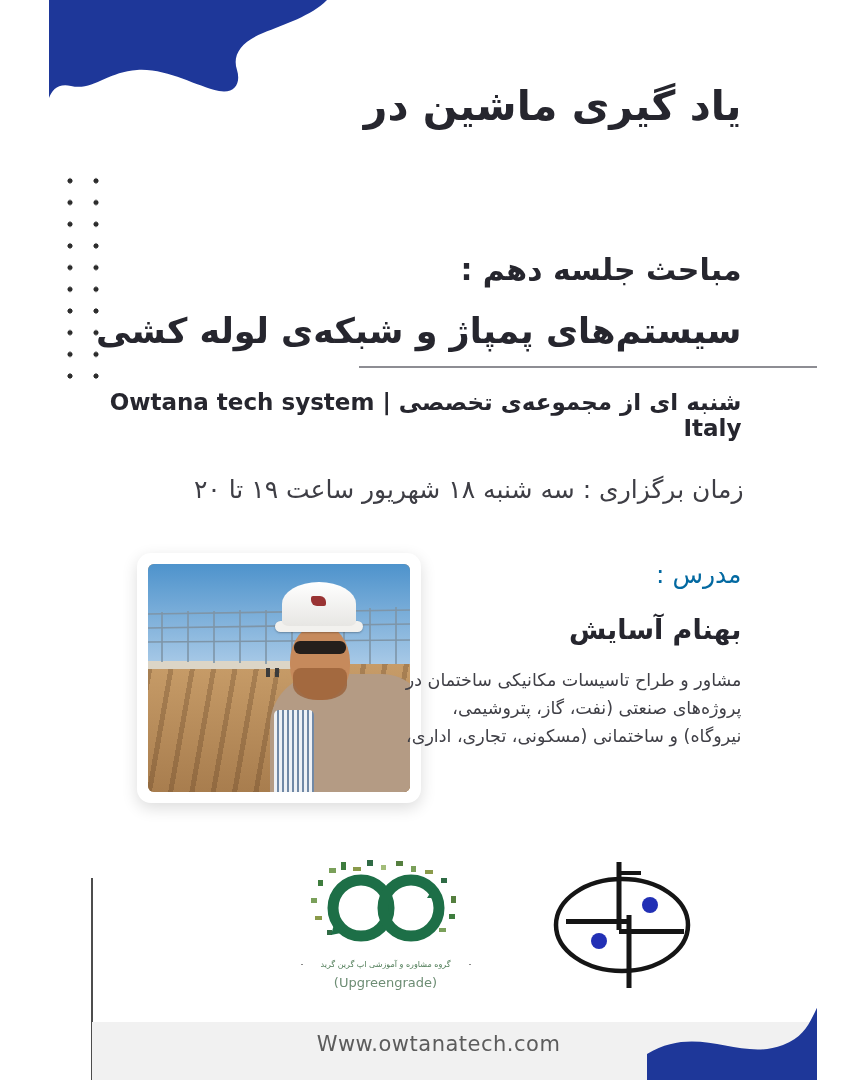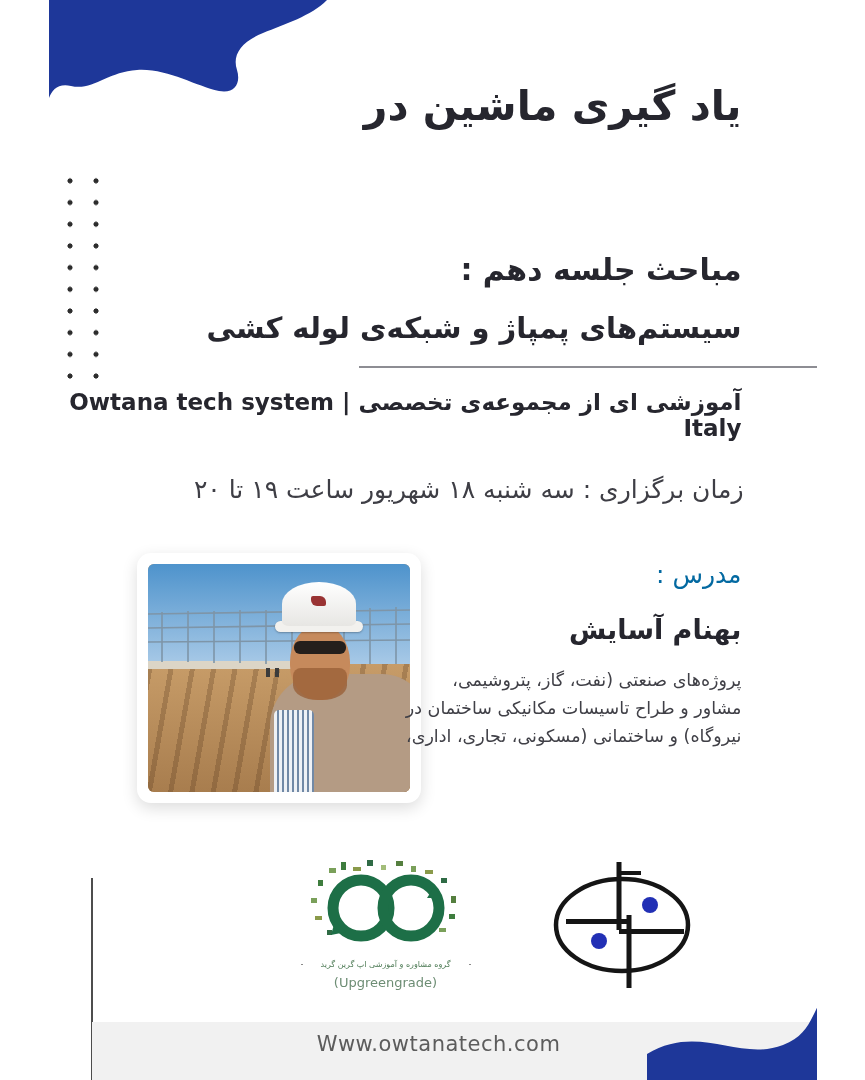--- a/index.html
+++ b/index.html
@@ -18,21 +18,21 @@
 
   
   .dots { position:absolute; background-image:radial-gradient(circle, #2c2c2c 2.2px, rgba(44,44,44,0) 2.9px); }
   .dots-left { left:8px; top:170px; width:52px; height:217px; background-size:26px 21.7px; }
   .dots-right { left:792px; top:228px; width:80px; height:217px; background-size:26.5px 21.7px; }
 
   
   .fa { direction:rtl; text-align:right; color:#26262e; }
   .title { position:absolute; right:75px; top:68px; font-size:41px; font-weight:bold; line-height:76px; }
   .session-heading { position:absolute; right:75px; top:252px; font-size:30px; font-weight:bold; }
-  .session-topic { position:absolute; right:75px; top:311px; font-size:29px; font-weight:bold; }
+  .session-topic { position:absolute; right:75px; top:311px; font-size:35px; font-weight:bold; }
   .presented { position:absolute; right:75px; top:389px; font-size:23px; font-weight:bold; }
   .presented .en { direction:ltr; unicode-bidi:embed; }
   .schedule { position:absolute; right:73px; top:475px; font-size:25px; font-weight:normal; color:#3e3e45; }
   .instructor-label { position:absolute; right:75px; top:560px; font-size:25px; font-weight:normal; color:#0369a1; }
   .instructor-name { position:absolute; right:75px; top:614px; font-size:27px; font-weight:bold; }
   .bio { position:absolute; right:75px; top:666px; font-size:17.5px; line-height:28px; font-weight:normal; color:#404047; }
 
   
   .photo-frame { position:absolute; left:88px; top:553px; width:284px; height:250px; background:#fff;
                  border-radius:14px; padding:11px; box-shadow:0 5px 16px rgba(0,0,0,.14); }
@@ -84,21 +84,21 @@
   <div class="title fa">
     <div>یاد گیری ماشین در</div>
   </div>
 
   <div class="session-heading fa">مباحث جلسه دهم :</div>
   <div class="session-topic fa">سیستم‌های پمپاژ و شبکه‌ی لوله کشی</div>
 
   <div class="divider"></div>
 
   <div class="presented fa">
-    <span>آموزشی ای از  مجموعه‌ی تخصصی</span>
+    <span>شنبه ای از  مجموعه‌ی تخصصی</span>
     <span class="en">Owtana tech system | Italy</span>
   </div>
 
   <div class="schedule fa">زمان برگزاری :  سه شنبه ۱۸ شهریور  ساعت ۱۹ تا ۲۰</div>
 
   <div class="instructor-label fa">مدرس :</div>
 
   <div class="photo-frame">
     <div class="photo">
       <div class="ph-sky"></div>
@@ -132,22 +132,22 @@
       <div class="ph-shades"></div>
       <div class="ph-hat-brim"></div>
       <div class="ph-hat-dome"></div>
       <div class="ph-hat-mark"></div>
     </div>
   </div>
 
   <div class="instructor-name fa">بهنام آسایش</div>
 
   <div class="bio fa">
+    <div>مشاور و طراح تاسیسات مکانیکی ساختمان در</div>
     <div>پروژه‌های صنعتی (نفت، گاز، پتروشیمی،</div>
-    <div>مشاور و طراح تاسیسات مکانیکی ساختمان در</div>
     <div>نیروگاه) و ساختمانی (مسکونی، تجاری، اداری،</div>
   </div>
 
   <div class="green-logo">
     <svg width="170" height="96" viewBox="0 0 170 96">
       <g>
         <rect x="28" y="10" width="7" height="5" fill="#7aa05a"></rect>
           <rect x="40" y="4" width="5" height="8" fill="#3e7d3e"></rect>
         <rect x="52" y="9" width="8" height="4" fill="#8a9a4a"></rect>
           <rect x="66" y="2" width="6" height="6" fill="#2f6b45"></rect>

